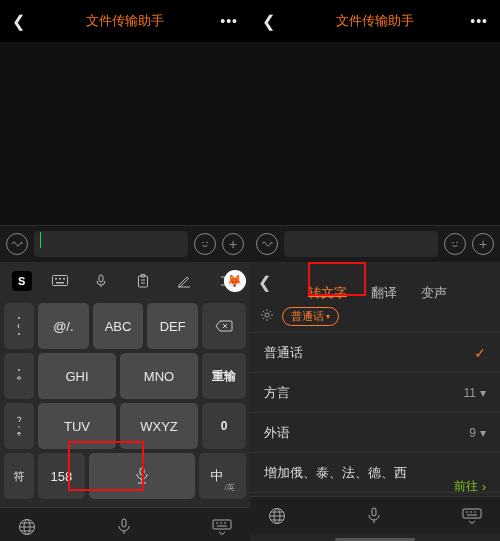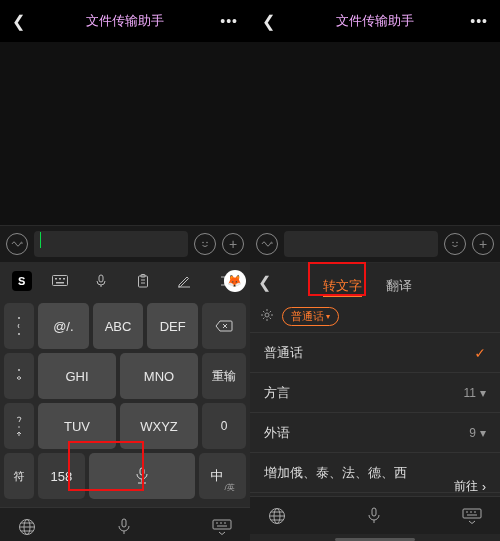--- a/index.html
+++ b/index.html
@@ -2,21 +2,21 @@
 <html><head>
 <meta charset="utf-8">
 <style>
   * { margin: 0; padding: 0; box-sizing: border-box; font-family: -apple-system, "Helvetica Neue", Arial, sans-serif; }
   html, body { width: 500px; height: 541px; background: #000; overflow: hidden; }
   .app { display: flex; width: 500px; height: 541px; }
   .pane { width: 250px; height: 541px; background: #000; position: relative; }
 
   
   .hdr { height: 42px; display: flex; align-items: center; justify-content: center; position: relative; }
-  .hdr-title { color: #f0abfc; font-size: 13px; font-weight: 400; }
+  .hdr-title { color: #f97316; font-size: 13px; font-weight: 400; }
   .hdr-back { position: absolute; left: 12px; color: #e8e8e8; font-size: 16px; cursor: pointer; }
   .hdr-more { position: absolute; right: 12px; color: #e8e8e8; font-size: 14px; letter-spacing: 1px; cursor: pointer; }
 
   
   .chat { background: #111; height: 183px; }
 
   
   .ibar { height: 38px; background: #1a1a1a; display: flex; align-items: center; padding: 0 6px; gap: 6px; border-top: 1px solid #2a2a2a; border-bottom: 1px solid #2a2a2a;}
   .ibar-ic { width: 22px; height: 22px; border: 1.5px solid #888; border-radius: 50%; display: flex; align-items: center; justify-content: center; color: #888; font-size: 9px; cursor: pointer; flex: none;}
   .ibar-inp { flex: 1; height: 26px; background: #2b2b2b; border: none; border-radius: 4px; color: #0bd94a; font-size: 13px; padding: 0 6px; outline: none; }
@@ -27,49 +27,49 @@
   .kbd-top { height: 36px; display: flex; align-items: center; justify-content: space-around; padding: 0 4px; position: relative;}
   .kbd-top .kt { color: #bbb; font-size: 14px; width: 26px; text-align: center; cursor: pointer; }
   .kbd-top .kt.logo { background:#000; color:#fff; border-radius:4px; width:20px; height:20px; line-height:20px; font-size:11px; font-weight:bold;}
   .kt svg { display:block; margin:auto; }
   .avatar { width:22px; height:22px; border-radius:50%; background:#fff; position:absolute; right:4px; top:7px; display:flex; align-items:center; justify-content:center; font-size:12px;}
 
   .kbd-grid { padding: 4px; }
   .krow { display: flex; gap: 4px; margin-bottom: 4px; }
   .key { background: #4a4a4a; color: #e8e8e8; border-radius: 5px; height: 46px; display: flex; align-items: center; justify-content: center; font-size: 13px; cursor: pointer; }
   .key.k3 { flex: 1; }
-  .key.side { width: 44px; flex: none; background: #3a3a3a; font-size:12px;}
+  .key.side { width: 44px; flex: none; background: #3a3a3a; font-size:12px;font-weight:bold;}
   .key.sidel { width: 30px; flex: none; background: #3a3a3a; font-size:11px;}
   .key.space { flex: 1.6; }
   .key.dark { background: #3a3a3a; }
   .key.dim { color:#777; }
   .key .sub { font-size:8px; margin-left:1px; color:#aaa; align-self:flex-end; margin-bottom:6px;}
   .key.withsub { flex-direction:row; }
 
   .kbd-bot { height: 38px; background:#1f1f1f; display:flex; align-items:center; justify-content:space-between; padding:0 18px; border-top:1px solid #333;}
   .kbd-bot .bi { color:#aaa; cursor:pointer; }
   .kbd-bot .bi svg { display:block; }
   .handle { width:80px; height:3px; background:#555; border-radius:2px; margin:4px auto 0; }
 
   
   .vpanel { background:#262626; height:278px; }
   .vtabs { height:38px; display:flex; align-items:center; padding:0 8px; gap:0; }
   .vtabs .vback { color:#ccc; font-size:16px; width:24px; cursor:pointer;}
-  .vtab { color:#bbb; font-size:13px; padding:4px 12px; height:38px; line-height:38px; cursor:pointer; position:relative;}
+  .vtab { color:#bbb; font-size:13px; padding:11px 12px; height:38px; line-height:38px; cursor:pointer; position:relative;}
   .vtab.active { color:#ff7a2d; }
   .vtab.active::after { content:""; position:absolute; left:12px; right:12px; bottom:4px; height:2px; background:#ff7a2d; }
 
   .vlang { height:32px; display:flex; align-items:center; padding:0 10px; gap:8px; border-bottom:1px solid #333;}
   .vlang .gear { color:#999; font-size:13px;}
   .vlang .pill { border:1px solid #ff7a2d; color:#ff7a2d; font-size:11px; padding:1px 8px; border-radius:10px; display:flex; align-items:center; gap:2px;}
 
   .vrow { height:40px; display:flex; align-items:center; justify-content:space-between; padding:0 14px; border-bottom:1px solid #333; cursor:pointer;}
   .vrow .lbl { color:#ddd; font-size:13px; }
   .vrow .val { color:#999; font-size:12px; display:flex; align-items:center; gap:4px;}
-  .vrow .val.accent { color:#e5e5e5;margin-top:28px; }
+  .vrow .val.accent { color:#84cc16;margin-top:28px; }
   .vrow .chk { color:#ff7a2d; font-size:14px; }
 
   .redbox { position:absolute; border:2px solid #e11; pointer-events:none; }
   .redbox.rb-left { left:68px; top:441px; width:76px; height:50px; }
   .redbox.rb-right { left:58px; top:262px; width:58px; height:34px; }
 
   .caret-line { display:inline-block; width:1px; height:16px; background:#0bd94a; vertical-align:middle;}
 </style>
 </head>
 <body>
@@ -249,20 +249,21 @@
       </div>
       <div class="ibar-ic ibar-plus">+</div>
     </div>
 
     <div class="vpanel">
       <div class="vtabs">
         <div class="vback">❮</div>
         <div style="flex:0.3"></div>
         <div class="vtab active">转文字</div>
         <div class="vtab">翻译</div>
+        <div class="vtab">变声</div>
       </div>
       <div class="vlang">
         <div class="gear"><svg width="14" height="14" viewBox="0 0 14 14">
               <circle cx="7" cy="7" r="2" stroke="#999" fill="none"></circle>
               <path d="M7 1 v2 M7 11 v2 M1 7 h2 M11 7 h2 M3 3 l1.4 1.4 M9.6 9.6 L11 11 M11 3 l-1.4 1.4 M4.4 9.6 L3 11" stroke="#999"></path>
             </svg></div>
         <div class="pill">
             <span>普通话</span>
             <span style="font-size:8px">▾</span>
           </div>

